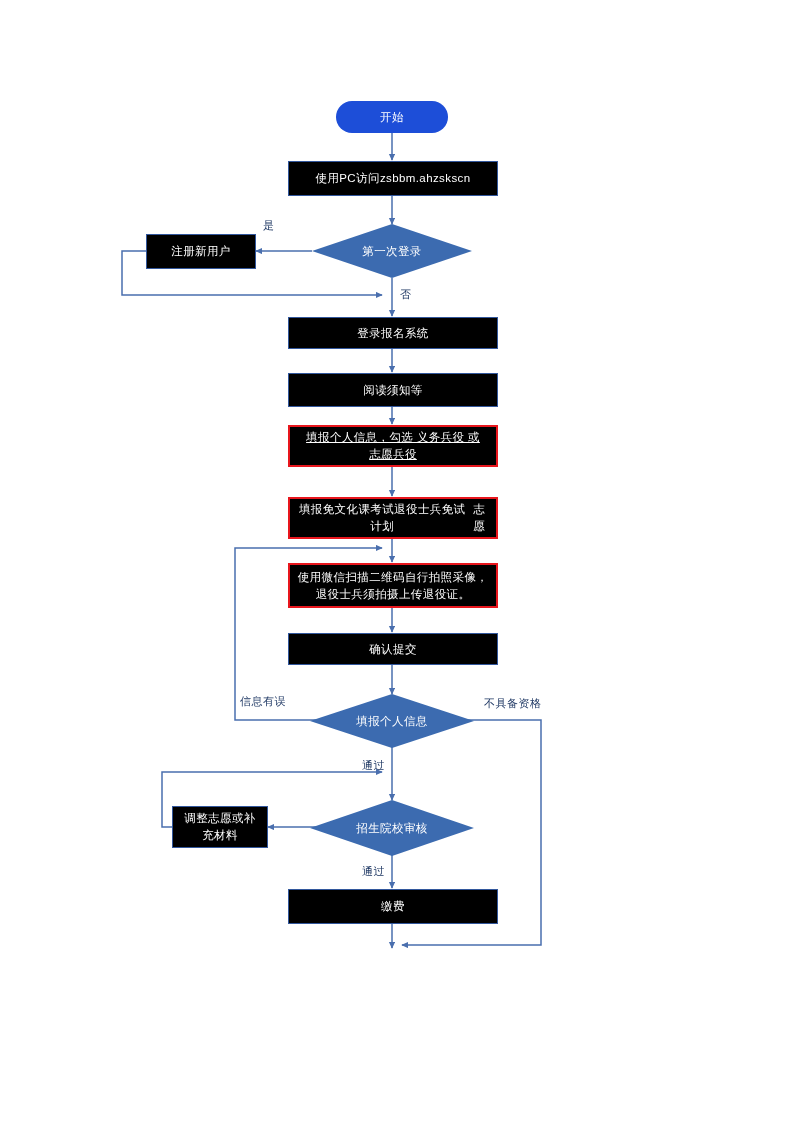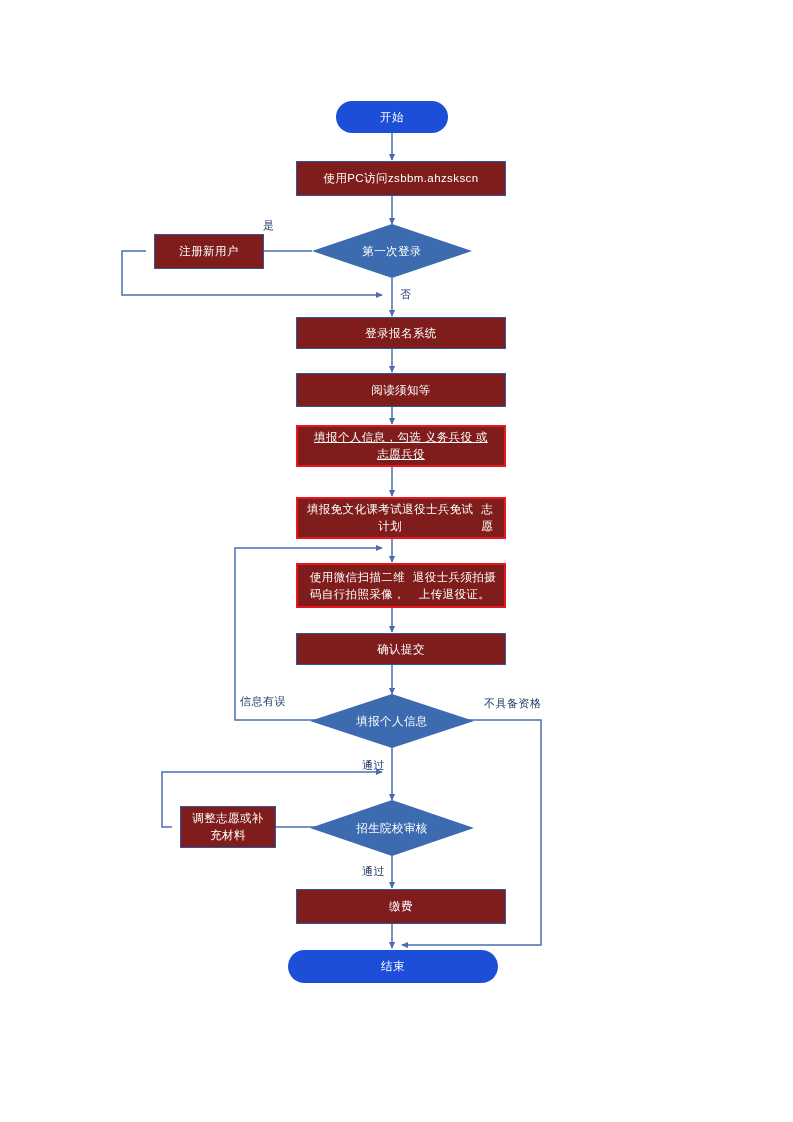--- a/index.html
+++ b/index.html
@@ -30,23 +30,22 @@
     justify-content: center;
     text-align: center;
     color: #ffffff;
     font-size: 11.5px;
     line-height: 1.45;
     letter-spacing: .4px;
     z-index: 3;
     padding: 2px 6px;
   }
   .node.process {
-    background: #7f1d1d;
+    background: #000000;
     border: 1px solid #32579c;
-    margin-left: 8px;
   }
   .node.process.flagged {
     border: 2px solid #e8161d;
   }
   .node.terminator {
     background: #1d4ed8;
     border-radius: 999px;
   }
   .node.decision-label {
     background: transparent;
@@ -163,21 +162,21 @@
   <div class="node process flagged" style="left:288px; top:425px; width:210px; height:42px; flex-direction:column;text-decoration:underline;">
     <span>填报个人信息，勾选  义务兵役  或</span>
     <span>志愿兵役</span>
   </div>
 
   <div class="node process flagged" style="left:288px; top:497px; width:210px; height:42px; flex-direction:row;">
     <span>填报免文化课考试退役士兵免试计划</span>
     <span>志愿</span>
   </div>
 
-  <div class="node process flagged" style="left:288px; top:563px; width:210px; height:45px; ">
+  <div class="node process flagged" style="left:288px; top:563px; width:210px; height:45px; flex-direction:column;">
     <span>使用微信扫描二维码自行拍照采像，</span>
     <span>退役士兵须拍摄上传退役证。</span>
   </div>
 
   <div class="node process" style="left:288px; top:633px; width:210px; height:32px;">
     <span>确认提交</span>
   </div>
 
   <div class="node decision-label" style="left:310px; top:694px; width:164px; height:54px;">
     <span>填报个人信息</span>
@@ -189,23 +188,20 @@
   </div>
 
   <div class="node decision-label" style="left:310px; top:800px; width:164px; height:56px;">
     <span>招生院校审核</span>
   </div>
 
   <div class="node process" style="left:288px; top:889px; width:210px; height:35px;">
     <span>缴费</span>
   </div>
 
-  <div class="node terminator" style="left:288px; top:950px; width:210px; height:33px;">
-    <span>结束</span>
-  </div>
 
   <div class="edge-label" style="left:263px; top:218px;">是</div>
 
   <div class="edge-label" style="left:400px; top:287px;">否</div>
 
   <div class="edge-label" style="left:240px; top:694px;">信息有误</div>
 
   <div class="edge-label" style="left:484px; top:696px;">不具备资格</div>
 
   <div class="edge-label" style="left:362px; top:758px;">通过</div>

